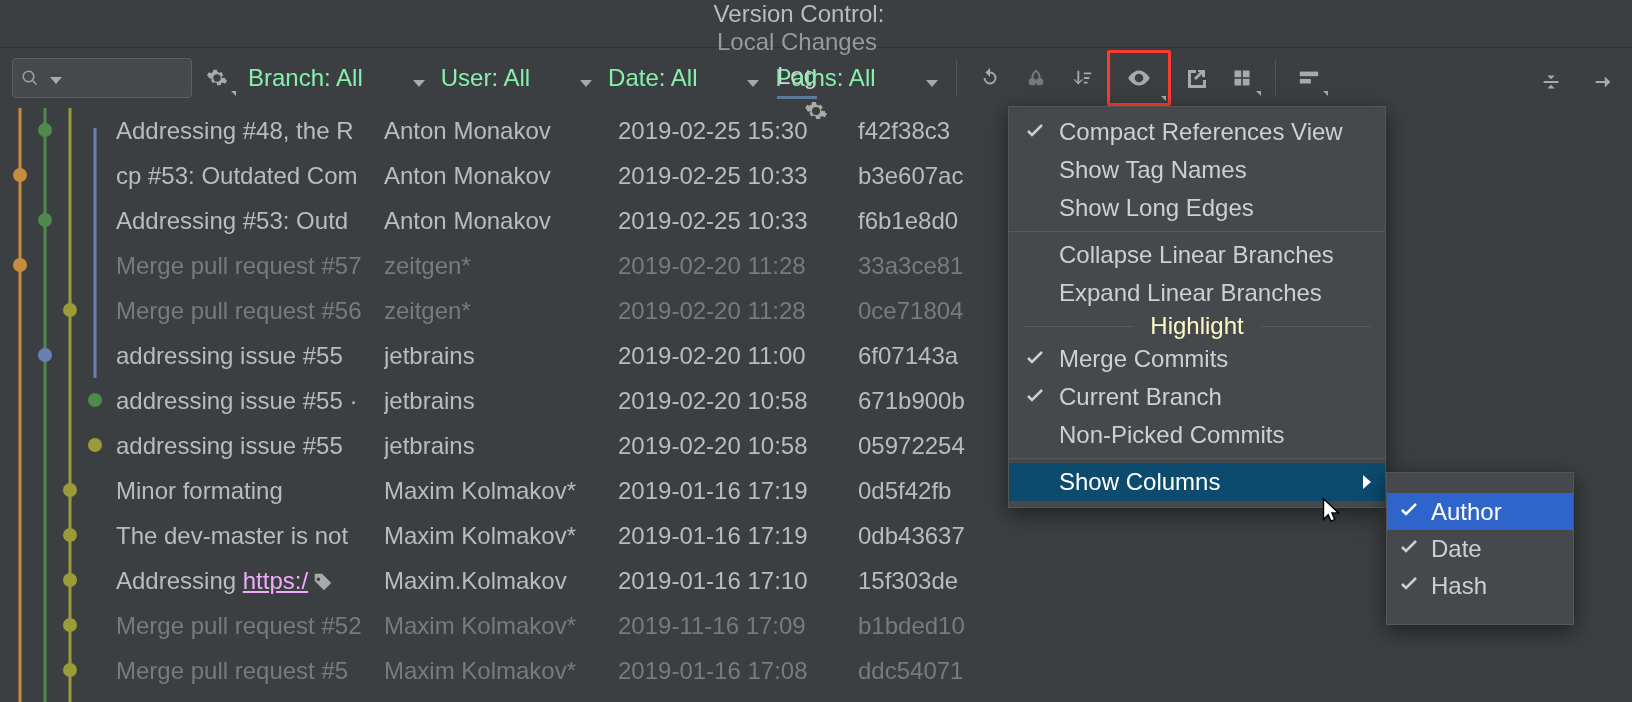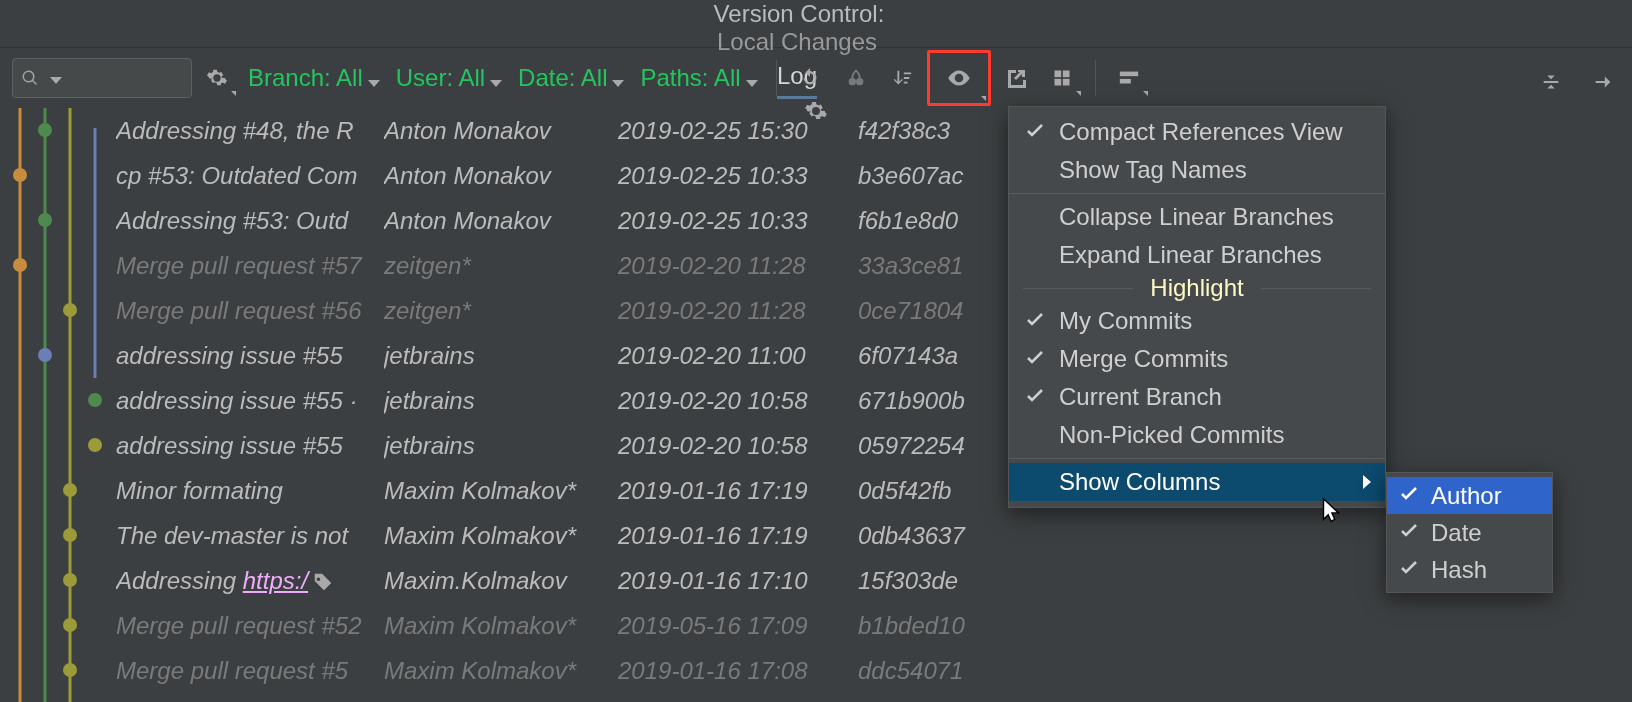--- a/index.html
+++ b/index.html
@@ -59,24 +59,25 @@
     border-radius: 4px;
     background: #45494a;
     display: flex;
     align-items: center;
     padding: 0 8px;
     gap: 6px;
   }
   .search-box svg { fill:#a0a0a0; }
   .filter-btn {
     display: flex;
-    color: #22c55e;
+    color: #86efac;
     padding: 4px 6px;
     cursor: pointer;
     white-space: nowrap;
+    gap: 45px;
   }
   .caret {
     width: 0; height: 0;
     border-left: 6px solid transparent;
     border-right: 6px solid transparent;
     border-top: 7px solid #a9a9a9;
     margin-left: 5px;
     margin-top: 10px;
     align-self: center;
   }
@@ -110,21 +111,20 @@
     height: 594px;
     overflow: hidden;
   }
   .row {
     height: 45px;
     display: flex;
     align-items: center;
     padding-left: 116px;
     color: #bbbbbb;
     white-space: nowrap;
-    font-style: italic;
   }
   .row.dim { color: #7a7a7a; }
   .row .subject { width: 268px; overflow:hidden; }
   .row .author  { width: 234px; overflow:hidden; }
   .row .date    { width: 240px; }
   .row .hash    { width: 140px; font-family: inherit; }
   .row .link    { color:#f0abfc; text-decoration: underline; }
   .tag-icon { display:inline-block; vertical-align:middle; margin:0 4px; }
 
   
@@ -180,25 +180,25 @@
   }
   .menu-sep::before { left:14px; }
   .menu-sep::after { right:14px; }
   .menu-sep span { background:#46494b; padding:0 10px; z-index:1; }
 
   
   .submenu {
     position:absolute;
     left: 1386px;
     top: 472px;
-    width: 167px;
+    width: 188px;
     background:#46494b;
     border:1px solid #555;
     box-shadow: 0 6px 20px rgba(0,0,0,0.5);
-    padding: 4px 0;
+    padding: 20px 0;
     color:#cfcfcf;
   }
   .submenu .menu-item { padding-left:44px; height:37px; }
   .submenu .menu-item.sel { background:#2f65ca; color:#fff;}
   .submenu .check { left:12px; top:7px; }
 
   .cursor {
     position:absolute;
     left:1316px; top:496px;
     width:30px;height:30px;
@@ -404,21 +404,21 @@
         <span class="subject">Addressing <span class="link">https:/</span><svg width="22" height="22" viewBox="0 0 24 24" class="tag-icon">
             <path fill="#a9a9a9" d="M3 3h8l10 10-8 8L3 11zM7 7a2 2 0 100 4 2 2 0 000-4z"></path>
           </svg></span>
         <span class="author">Maxim.Kolmakov</span>
         <span class="date">2019-01-16 17:10</span>
         <span class="hash">15f303de</span>
       </div>
       <div class="row dim">
         <span class="subject">Merge pull request #52</span>
         <span class="author">Maxim Kolmakov*</span>
-        <span class="date">2019-05-16 17:09</span>
+        <span class="date">2019-11-16 17:09</span>
         <span class="hash">b1bded10</span>
       </div>
       <div class="row dim">
         <span class="subject">Merge pull request #5</span>
         <span class="author">Maxim Kolmakov*</span>
         <span class="date">2019-01-16 17:08</span>
         <span class="hash">ddc54071</span>
       </div>
     </div>
 </div>
@@ -426,36 +426,33 @@
 <div class="menu">
   <div class="menu-item">
     <svg class="check" viewBox="0 0 20 20">
         <path d="M3 10l4 4 10-10" stroke="#cfcfcf" stroke-width="2.5" fill="none"></path>
       </svg>
     <span>Compact References View</span>
   </div>
   <div class="menu-item">
     <span>Show Tag Names</span>
   </div>
+  <div class="menu-item">
+    <span>Show Long Edges</span>
+  </div>
   <div style="height:1px;background:#5a5a5a;margin:4px 0"></div>
   <div class="menu-item">
     <span>Collapse Linear Branches</span>
   </div>
   <div class="menu-item">
     <span>Expand Linear Branches</span>
   </div>
   <div class="menu-sep">
       <span>Highlight</span>
     </div>
-  <div class="menu-item">
-    <svg class="check" viewBox="0 0 20 20">
-        <path d="M3 10l4 4 10-10" stroke="#cfcfcf" stroke-width="2.5" fill="none"></path>
-      </svg>
-    <span>My Commits</span>
-  </div>
   <div class="menu-item">
     <svg class="check" viewBox="0 0 20 20">
         <path d="M3 10l4 4 10-10" stroke="#cfcfcf" stroke-width="2.5" fill="none"></path>
       </svg>
     <span>Merge Commits</span>
   </div>
   <div class="menu-item">
     <svg class="check" viewBox="0 0 20 20">
         <path d="M3 10l4 4 10-10" stroke="#cfcfcf" stroke-width="2.5" fill="none"></path>
       </svg>

